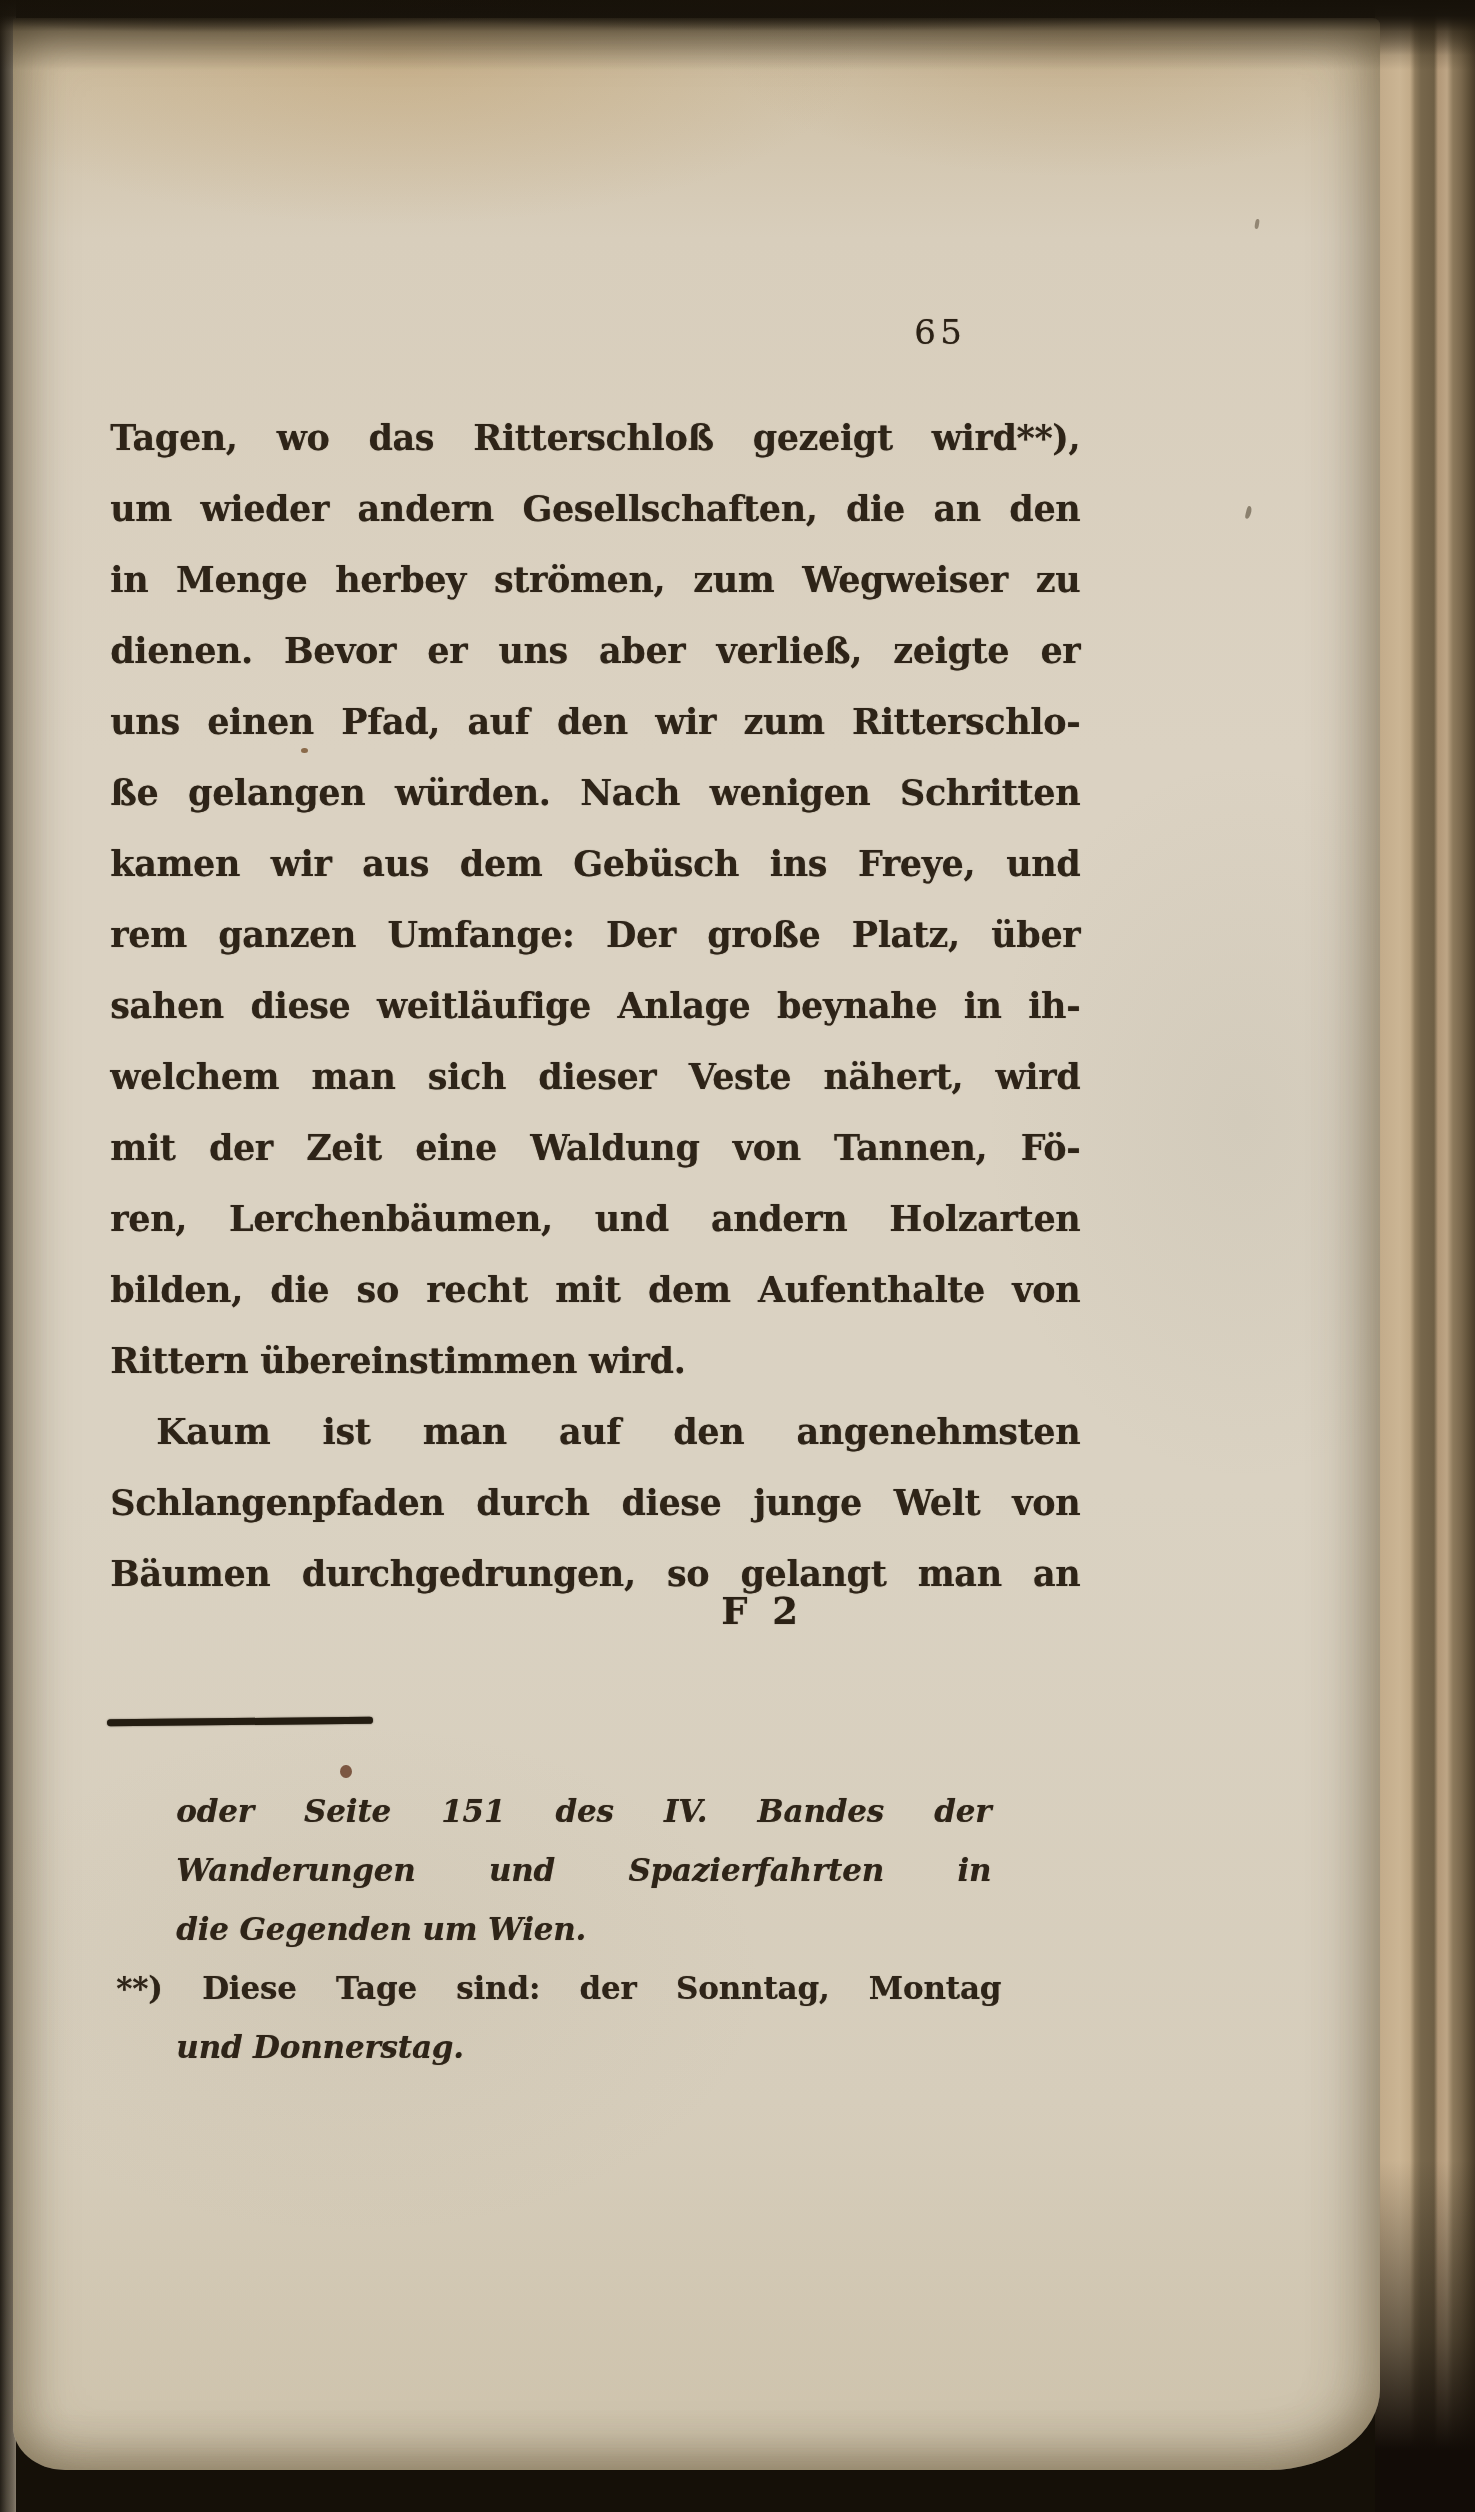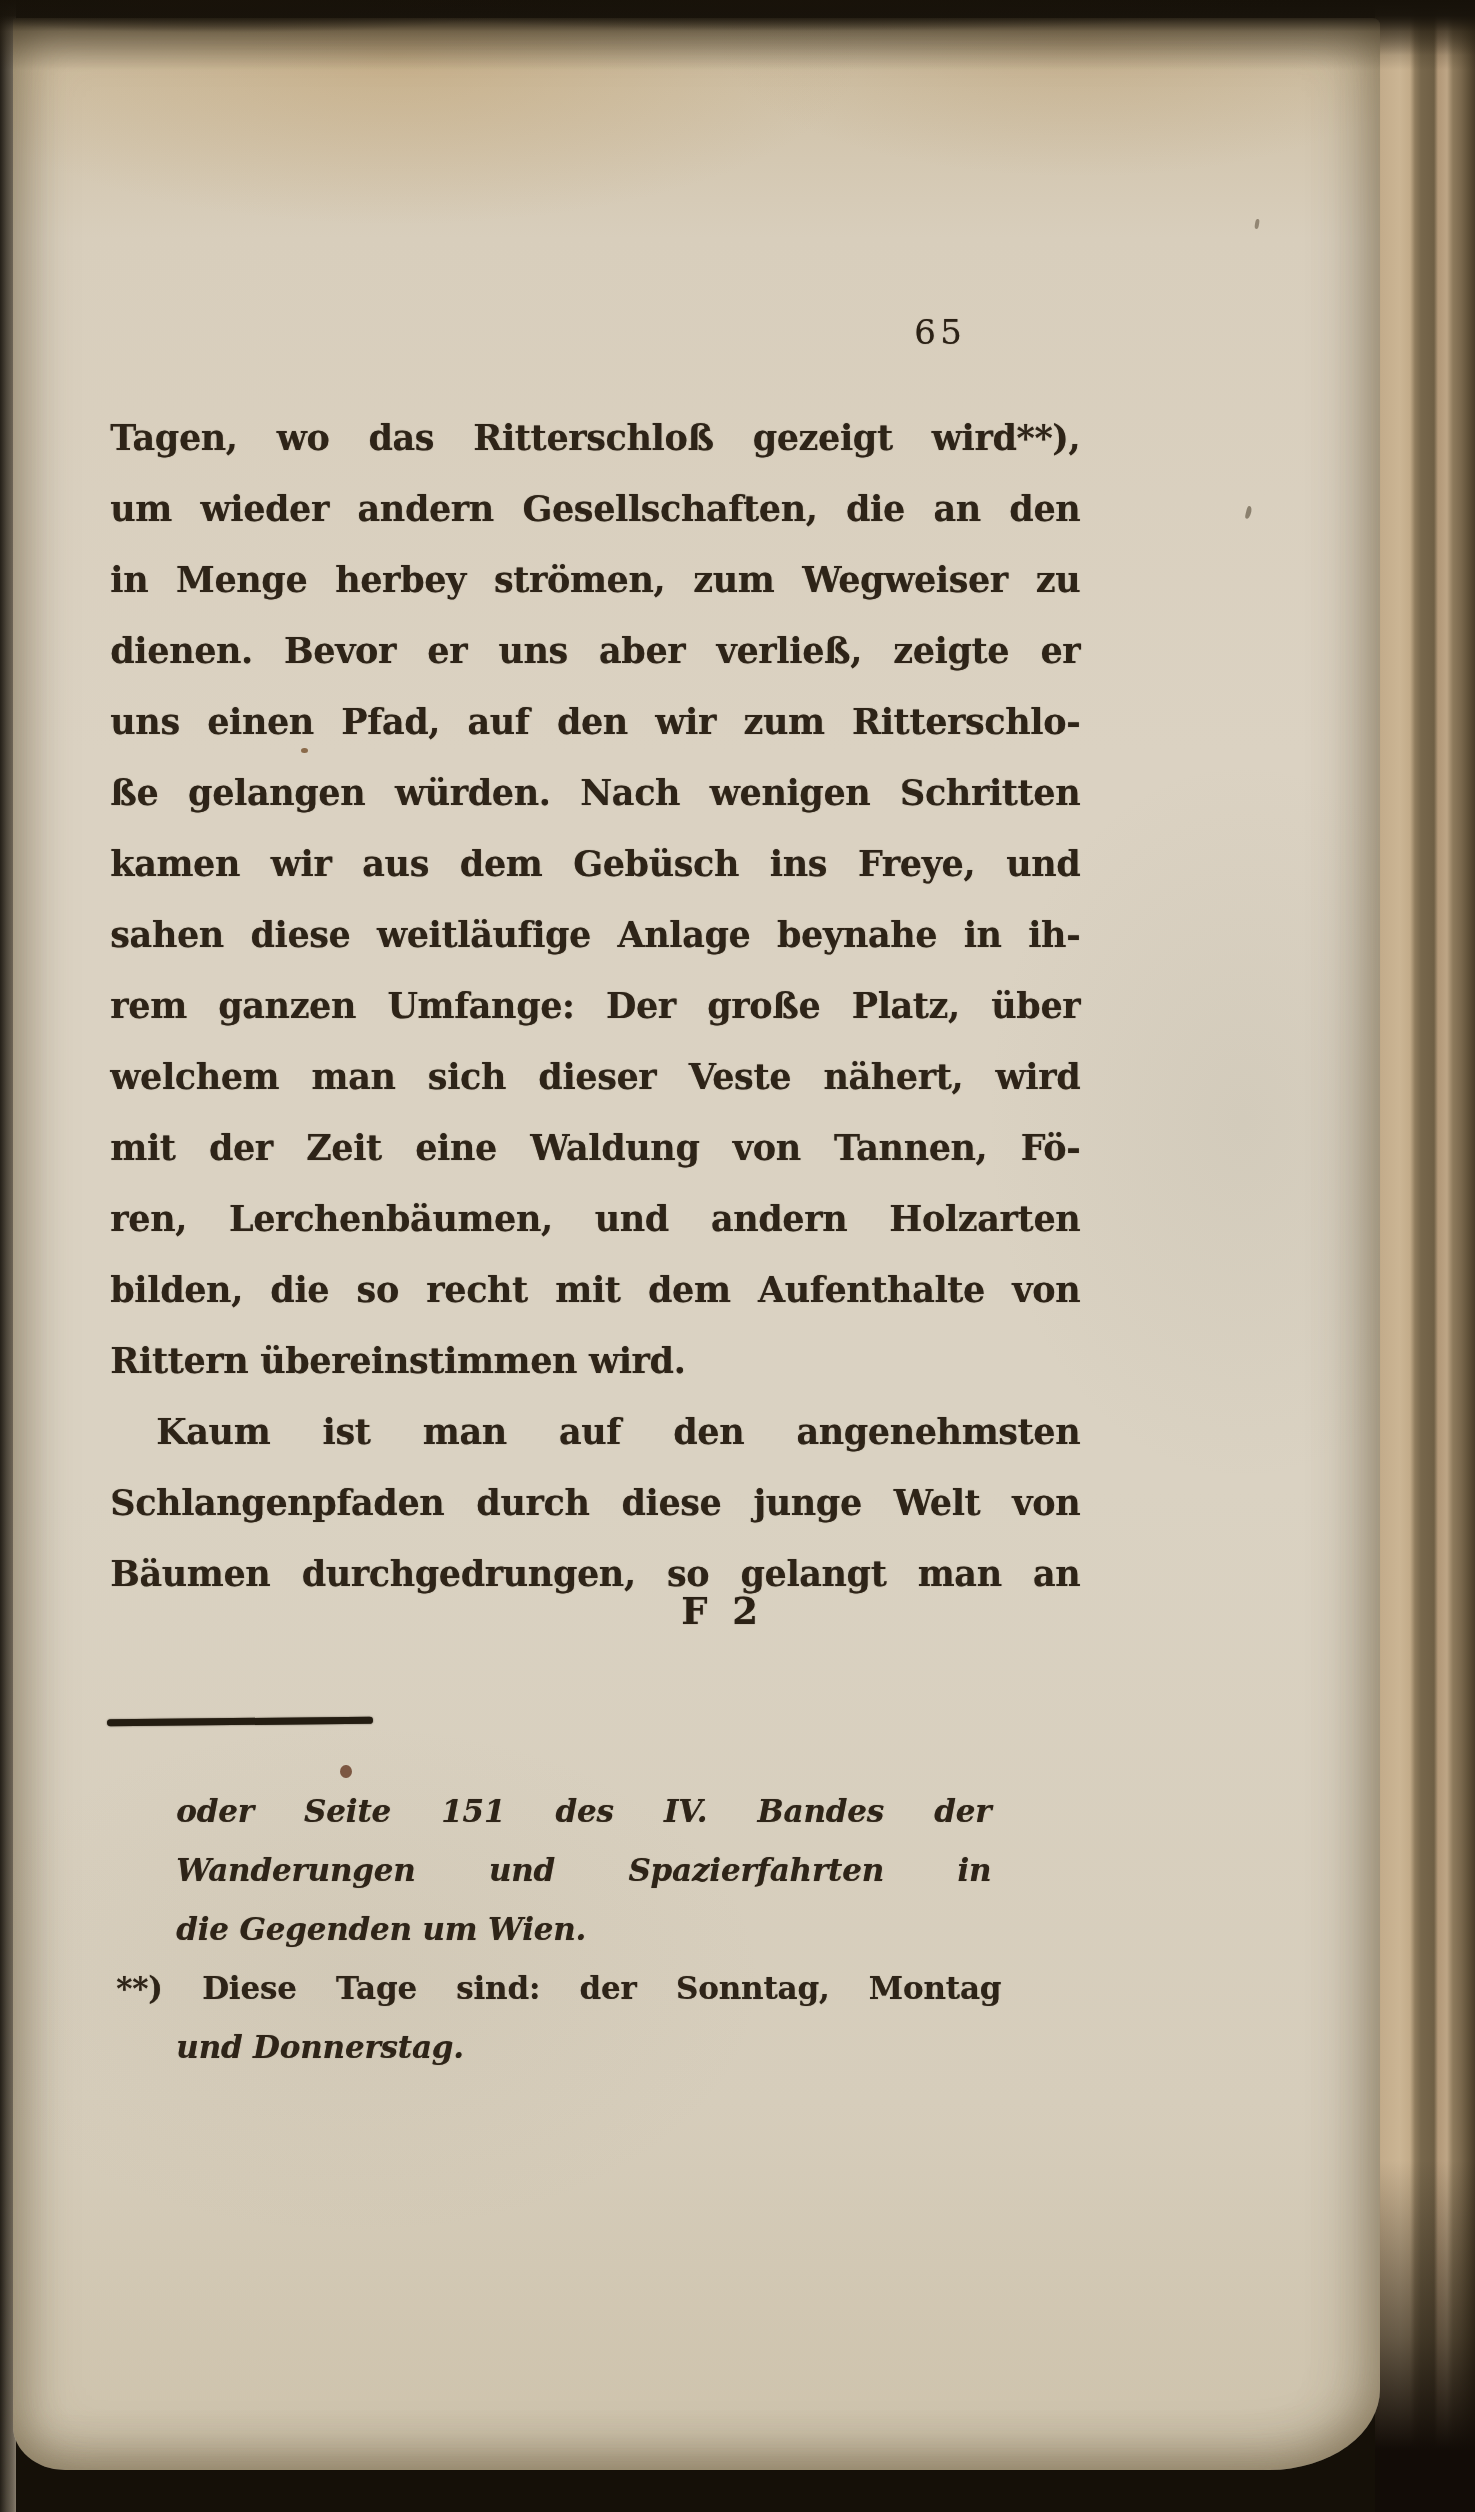--- a/index.html
+++ b/index.html
@@ -69,21 +69,21 @@
   }
   .line{
     display:block;width:100%;
     text-align:justify;text-align-last:justify;text-justify:inter-word;
     white-space:normal;
   }
   .line.left{text-align-last:left;}
   .line.indent{padding-left:46px;box-sizing:border-box;}
 
   .signature{
-    position:absolute;left:668px;top:1571px;
+    position:absolute;left:708px;top:1571px;
     font-size:37px;font-weight:700;color:#2b2115;
     text-shadow:0 0 1px rgba(43,33,21,0.6);letter-spacing:5.9px;
   }
 
   .footnote-rule{
     position:absolute;left:94px;top:1700px;width:266px;height:6.6px;
     background:#241d12;border-radius:3.7px;transform:rotate(-0.5deg);
     box-shadow:0 0 1.5px rgba(36,29,18,0.8);
   }
 
@@ -118,22 +118,22 @@
     <div class="page-number ink">65</div>
 
     <div class="body-text">
       <span class="line">Tagen, wo das Ritterschloß gezeigt wird**),</span>
       <span class="line">um wieder andern Gesellschaften, die an den</span>
       <span class="line">in Menge herbey strömen, zum Wegweiser zu</span>
       <span class="line">dienen. Bevor er uns aber verließ, zeigte er</span>
       <span class="line">uns einen Pfad, auf den wir zum Ritterschlo-</span>
       <span class="line">ße gelangen würden. Nach wenigen Schritten</span>
       <span class="line">kamen wir aus dem Gebüsch ins Freye, und</span>
+      <span class="line">rem ganzen Umfange: Der große Platz, über</span>
       <span class="line">sahen diese weitläufige Anlage beynahe in ih-</span>
-      <span class="line">rem ganzen Umfange: Der große Platz, über</span>
       <span class="line">welchem man sich dieser Veste nähert, wird</span>
       <span class="line">mit der Zeit eine Waldung von Tannen, Fö-</span>
       <span class="line">ren, Lerchenbäumen, und andern Holzarten</span>
       <span class="line">bilden, die so recht mit dem Aufenthalte von</span>
       <span class="line left">Rittern übereinstimmen wird.</span>
       <span class="line indent">Kaum ist man auf den angenehmsten</span>
       <span class="line">Schlangenpfaden durch diese junge Welt von</span>
       <span class="line">Bäumen durchgedrungen, so gelangt man an</span>
     </div>
 

